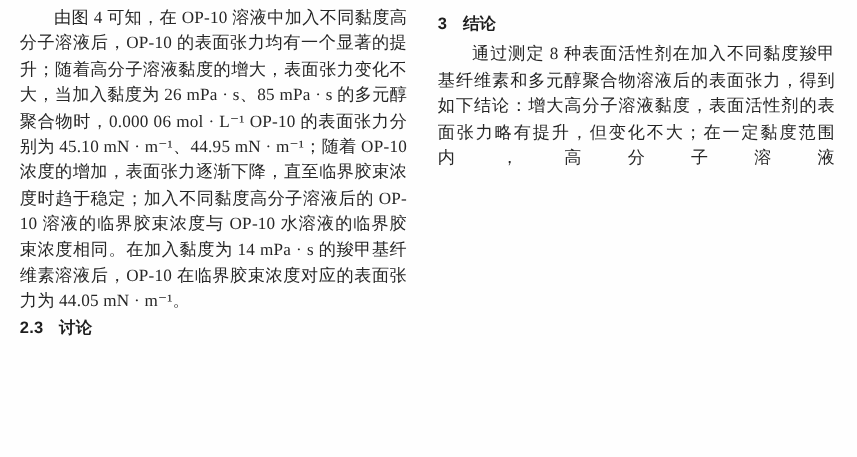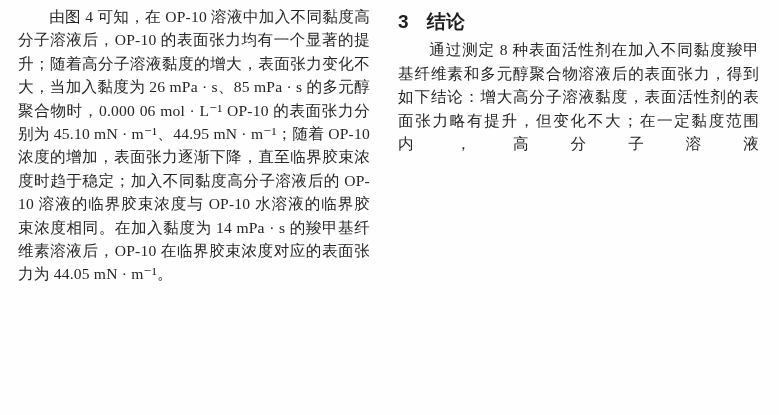--- a/index.html
+++ b/index.html
@@ -25,38 +25,41 @@
     text-justify: inter-character;
   }
   .col-left  { flex: 0 0 352px; width: 352px; }
   .col-right { flex: 0 0 361px; width: 361px; }
   .para { text-indent: 2em; }
   .para.no-indent { text-indent: 0; }
   .para.flush-last { text-align-last: justify; }
   .heading {
     font-family: "Liberation Sans", "DejaVu Sans", sans-serif;
     font-weight: 700;
-    font-size: 19px;
+    font-size: 15px;
     line-height: 23.4px;
     text-align: left;
     text-indent: 0;
     color: #1e1e1e;
     white-space: nowrap;
   }
   .col-left  .heading { margin: 1px 0 0 0; }
   .col-right .heading { margin: 5px 0 5px 0; }
   .heading .h-num { margin-right: 0.95em; }
 </style>
 </head>
 <body style="background: rgb(254, 254, 254); color: rgb(38, 38, 38);">
 
 <div class="page">
 
   <div class="col col-left">
     <p class="para">由图 4 可知，在 OP-10 溶液中加入不同黏度高分子溶液后，OP-10 的表面张力均有一个显著的提升；随着高分子溶液黏度的增大，表面张力变化不大，当加入黏度为 26 mPa · s、85 mPa · s 的多元醇聚合物时，0.000 06 mol · L⁻¹ OP-10 的表面张力分别为 45.10 mN · m⁻¹、44.95 mN · m⁻¹；随着 OP-10 浓度的增加，表面张力逐渐下降，直至临界胶束浓度时趋于稳定；加入不同黏度高分子溶液后的 OP-10 溶液的临界胶束浓度与 OP-10 水溶液的临界胶束浓度相同。在加入黏度为 14 mPa · s 的羧甲基纤维素溶液后，OP-10 在临界胶束浓度对应的表面张力为 44.05 mN · m⁻¹。</p>
+    <h3 class="heading">
+      <span class="h-num">2.3</span><span class="h-title">讨论</span>
+    </h3>
   </div>
 
   <div class="col col-right">
     <h3 class="heading">
       <span class="h-num">3</span><span class="h-title">结论</span>
     </h3>
     <p class="para flush-last">通过测定 8 种表面活性剂在加入不同黏度羧甲基纤维素和多元醇聚合物溶液后的表面张力，得到如下结论：增大高分子溶液黏度，表面活性剂的表面张力略有提升，但变化不大；在一定黏度范围内，高分子溶液</p>
   </div>
 
 </div>

